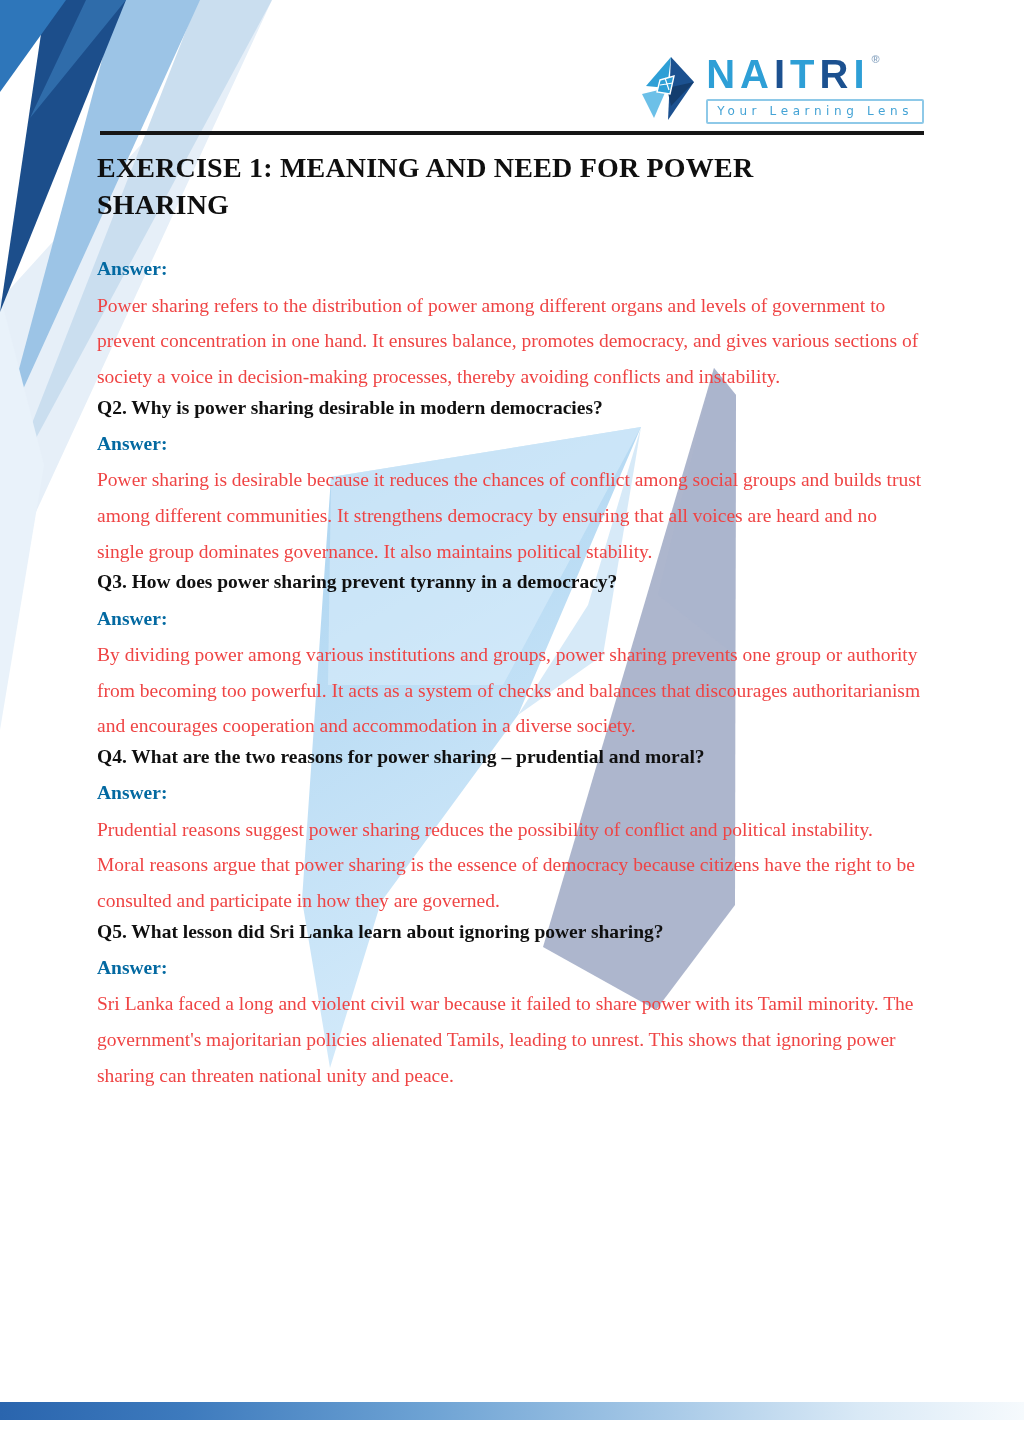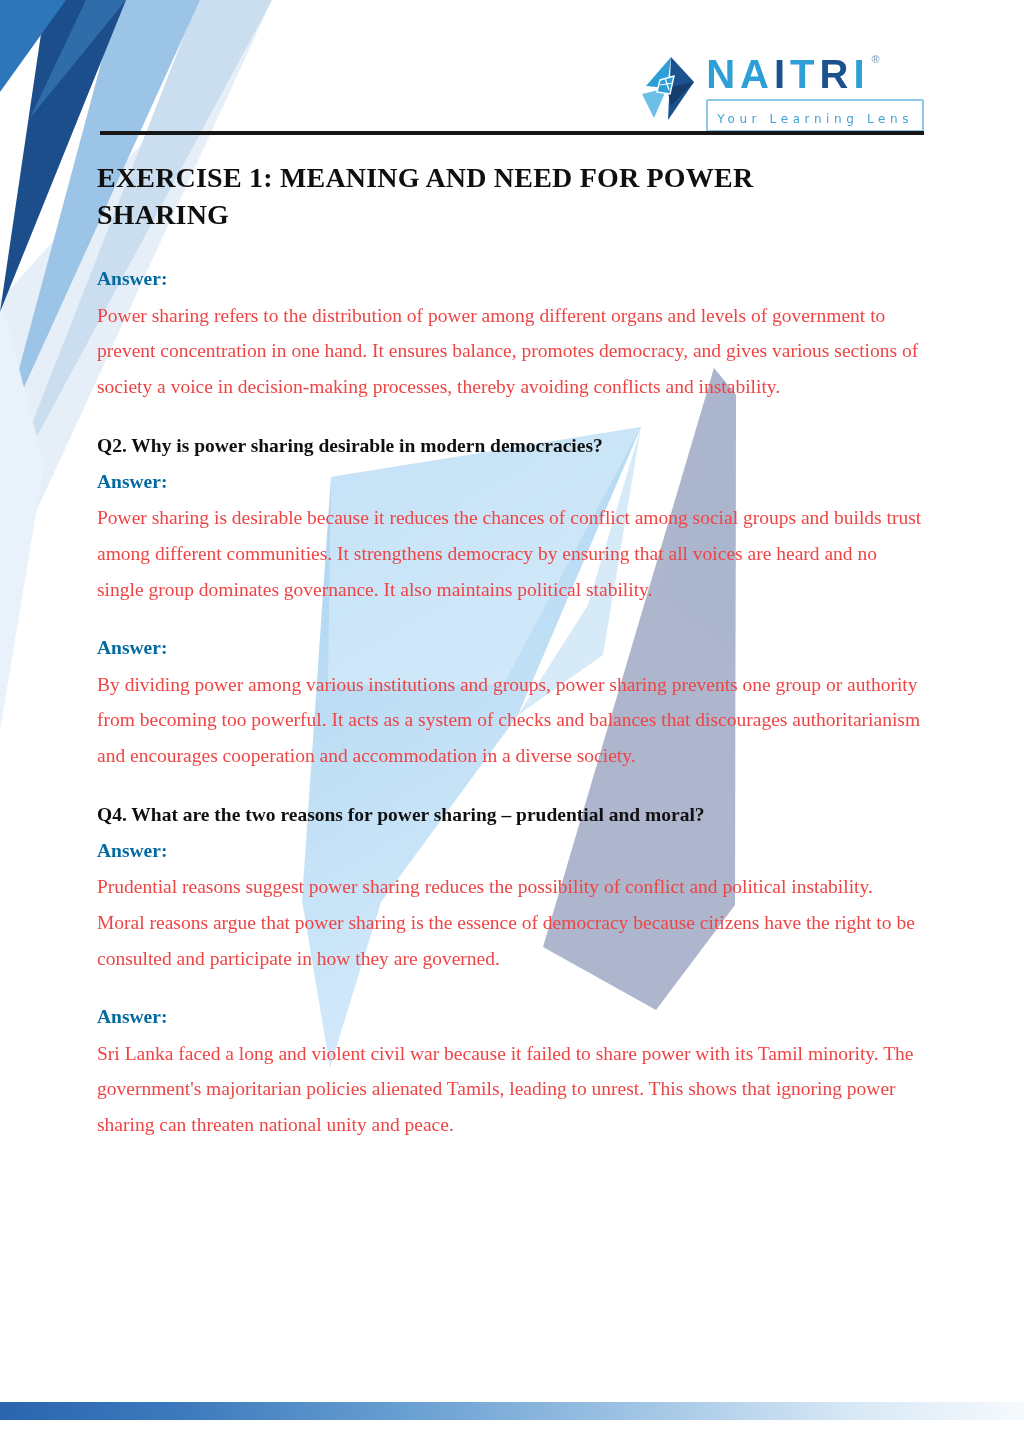--- a/index.html
+++ b/index.html
@@ -24,35 +24,35 @@
     font-family:"Liberation Sans", sans-serif;
     font-weight:bold;font-size:40px;line-height:1;
     letter-spacing:5px;display:flex;align-items:flex-start;
   }
   .wordmark .lt{color:#2e9fd6;}
   .wordmark .dk{color:#1c5190;}
   .reg-mark{font-size:11px;color:#8fa9c4;margin-left:2px;line-height:1;font-family:"Liberation Sans", sans-serif;}
   .tagline-box{
     margin-top:5px;
     border:2px solid #8ec9e8;border-radius:2px;
-    padding:11px 9px 4px 9px;
+    padding:3px 9px 4px 9px;
     font-family:"DejaVu Sans", sans-serif;
     font-size:12px;letter-spacing:4.6px;
     color:#44a3d5;white-space:nowrap;
   }
   
   .title-rule{position:absolute;left:100px;right:100px;top:131px;height:4px;background:#161616;}
   
-  .content{position:absolute;left:97px;right:100px;top:159px;}
+  .content{position:absolute;left:97px;right:100px;top:149px;}
   .doc-title{
     margin:0;max-width:780px;
     font-size:28px;line-height:1.33;font-weight:bold;
     letter-spacing:0.2px;color:#0f0f0f;
   }
-  .qa-block{margin-top:28px;}
+  .qa-block{}
   .qa-block.first{margin-top:33px;}
   .question{margin:0;font-size:19.5px;font-weight:bold;line-height:1.35;color:#101010;}
   .answer-label{margin:10px 0 0 0;font-size:19.5px;font-weight:bold;line-height:1.35;color:#0369a1;}
   .answer-text{margin:5px 0 0 0;font-size:19.5px;line-height:1.83;color:#ef4444;text-align:left;}
   
   .bottom-bar{
     position:absolute;left:0;right:0;top:1402px;height:18px;
     background:linear-gradient(90deg,#2a65ae 0%,#3d7abd 18%,#6ea3d4 42%,#a7c9e7 65%,#d9e9f6 84%,#f6fafd 100%);
   }
 </style>
@@ -118,31 +118,33 @@
       <p class="answer-text">Power sharing refers to the distribution of power among different organs and levels of government to prevent concentration in one hand. It ensures balance, promotes democracy, and gives various sections of society a voice in decision-making processes, thereby avoiding conflicts and instability.</p>
     </div>
 
     <div class="qa-block">
       <p class="question">Q2. Why is power sharing desirable in modern democracies?</p>
       <p class="answer-label">Answer:</p>
       <p class="answer-text">Power sharing is desirable because it reduces the chances of conflict among social groups and builds trust among different communities. It strengthens democracy by ensuring that all voices are heard and no single group dominates governance. It also maintains political stability.</p>
     </div>
 
     <div class="qa-block">
+      <p class="question">Q3. How does power sharing prevent tyranny in a democracy?</p>
       <p class="answer-label">Answer:</p>
       <p class="answer-text">By dividing power among various institutions and groups, power sharing prevents one group or authority from becoming too powerful. It acts as a system of checks and balances that discourages authoritarianism and encourages cooperation and accommodation in a diverse society.</p>
     </div>
 
     <div class="qa-block">
       <p class="question">Q4. What are the two reasons for power sharing – prudential and moral?</p>
       <p class="answer-label">Answer:</p>
       <p class="answer-text">Prudential reasons suggest power sharing reduces the possibility of conflict and political instability. Moral reasons argue that power sharing is the essence of democracy because citizens have the right to be consulted and participate in how they are governed.</p>
     </div>
 
     <div class="qa-block">
+      <p class="question">Q5. What lesson did Sri Lanka learn about ignoring power sharing?</p>
       <p class="answer-label">Answer:</p>
       <p class="answer-text">Sri Lanka faced a long and violent civil war because it failed to share power with its Tamil minority. The government's majoritarian policies alienated Tamils, leading to unrest. This shows that ignoring power sharing can threaten national unity and peace.</p>
     </div>
   </div>
 
   <div class="bottom-bar"></div>
 
 </div>
 
 </body></html>

